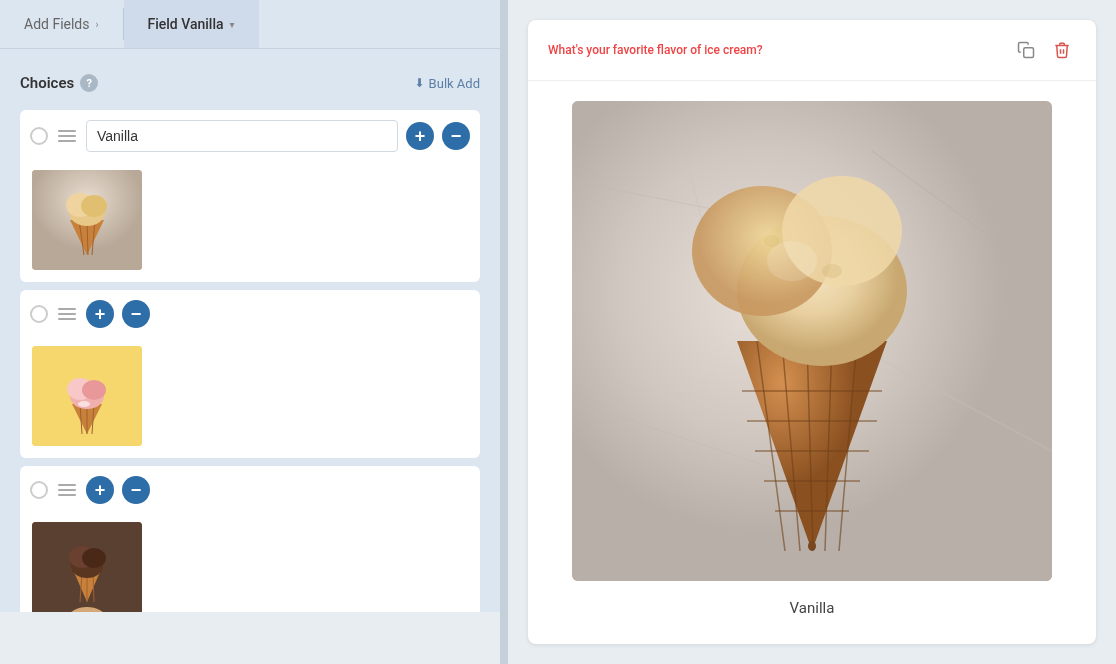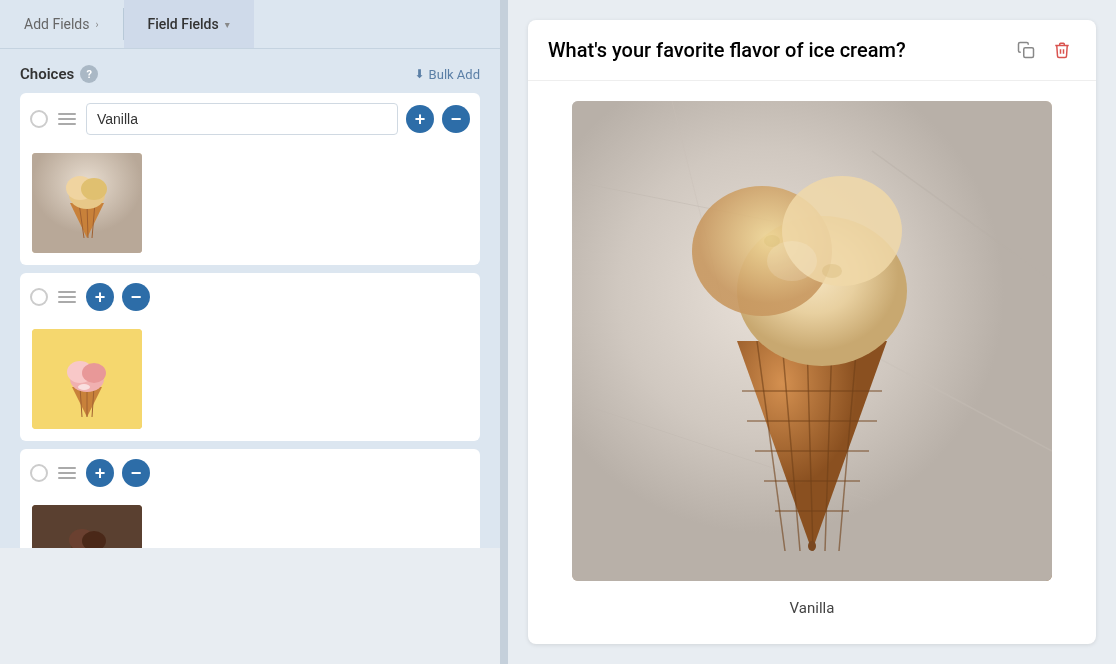--- a/index.html
+++ b/index.html
@@ -8,25 +8,26 @@
       background: #e8edf2;
       width: 1116px;
       height: 664px;
       overflow: hidden;
       display: flex;
     }
 
     
     .left-panel {
       width: 500px;
-      height: 548px;
+      height: 612px;
       background: #dce6f0;
       display: flex;
       flex-direction: column;
       flex-shrink: 0;
+      gap: 9px;
     }
 
     .tabs-bar {
       display: flex;
       background: #dce6f0;
       border-bottom: 1px solid #c5d3e0;
     }
 
     .tab {
       padding: 16px 24px;
@@ -59,21 +60,21 @@
     .choices-section {
       padding: 16px 20px;
       flex: 1;
       overflow-y: auto;
     }
 
     .choices-header {
       display: flex;
       align-items: center;
       justify-content: space-between;
-      margin-bottom: 10px;
+      margin-bottom: 18px;
     }
 
     .choices-label {
       display: flex;
       align-items: center;
       gap: 6px;
       font-size: 15px;
       font-weight: 600;
       color: #333;
     }
@@ -231,23 +232,23 @@
 
     .preview-header {
       display: flex;
       align-items: center;
       justify-content: space-between;
       padding: 16px 20px;
       border-bottom: 1px solid #eee;
     }
 
     .preview-question {
-      font-size: 20px;
+      font-size: 12px;
       font-weight: 500;
-      color: #000000;
+      color: #ef4444;
     }
 
     .preview-actions {
       display: flex;
       gap: 8px;
       align-items: center;
     }
 
     .copy-icon, .delete-icon {
       width: 28px;
@@ -299,21 +300,21 @@
 
 <div class="left-panel">
 
   <div class="tabs-bar">
     <div class="tab">
       <span>Add Fields</span>
       <span class="tab-chevron">›</span>
     </div>
     <div class="tab-divider"></div>
     <div class="tab active">
-      <span>Field Fields</span>
+      <span>Field Vanilla</span>
       <span class="tab-chevron">▾</span>
     </div>
   </div>
 
   <div class="choices-section">
 
     <div class="choices-header">
       <div class="choices-label">
         <span>Choices</span>
         <div class="help-icon">

